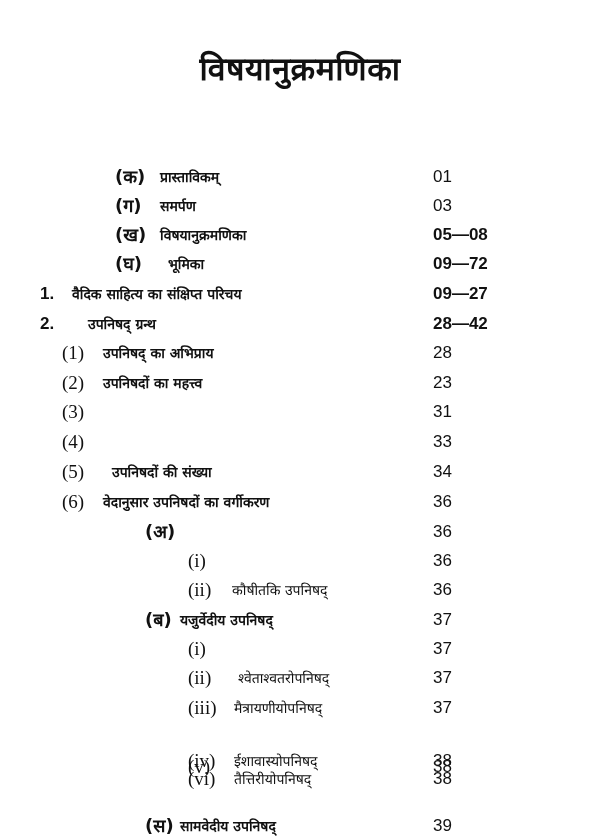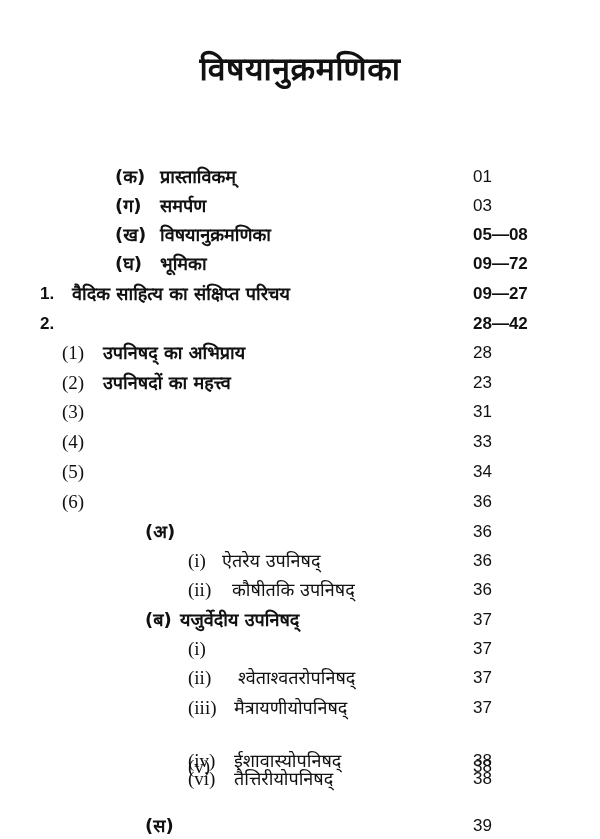--- a/index.html
+++ b/index.html
@@ -10,26 +10,26 @@
     }
     .title {
       position: absolute; left: 0; width: 600px; top: 46px;
       text-align: center; font-size: 32px; font-weight: bold; letter-spacing: 0.5px;
     }
     .toc { position: absolute; left: 0; top: 163px; width: 600px; }
     .row { position: absolute; height: 28px; line-height: 28px; width: 600px; }
     .num {
       position: absolute; white-space: nowrap; font-size: 18px;
     }
-    .label { position: absolute; white-space: nowrap; font-size: 18px; }
+    .label { position: absolute; white-space: nowrap; font-size: 14px; }
     .bold { font-weight: bold; }
     .normal { font-weight: normal; }
     .page {
       position: absolute; left: 433px; white-space: nowrap;
-      font-family: "Liberation Sans", sans-serif; font-size: 17px; margin-left: 40px;
+      font-family: "Liberation Sans", sans-serif; font-size: 17px;
     }
     .page.bold { font-weight: bold; }
     .roman { font-family: "Liberation Serif", serif; font-size: 19px; }
   </style>
 </head>
 <body>
 
 <div class="title">विषयानुक्रमणिका</div>
 
 <div class="toc">
@@ -47,32 +47,33 @@
   </div>
 
   <div class="row" style="top:58px">
     <span class="num bold" style="left:115px">(ख)</span>
     <span class="label bold" style="left:160px">विषयानुक्रमणिका</span>
     <span class="page bold">05—08</span>
   </div>
 
   <div class="row" style="top:87px">
     <span class="num bold" style="left:115px">(घ)</span>
-    <span class="label bold" style="left:160px">भूमिका</span>
+    <span class="label bold" style="left:168px">भूमिका</span>
     <span class="page bold">09—72</span>
   </div>
 
   <div class="row" style="top:117px">
     <span class="num bold" style="left:40px; font-family:'Liberation Sans',sans-serif; font-size:17px">1.</span>
     <span class="label bold" style="left:72px">वैदिक साहित्य का संक्षिप्त परिचय</span>
     <span class="page bold">09—27</span>
   </div>
 
   <div class="row" style="top:147px">
     <span class="num bold" style="left:40px; font-family:'Liberation Sans',sans-serif; font-size:17px">2.</span>
+    <span class="label bold" style="left:88px">उपनिषद् ग्रन्थ</span>
     <span class="page bold">28—42</span>
   </div>
 
   <div class="row" style="top:176px">
     <span class="num roman" style="left:62px">(1)</span>
     <span class="label bold" style="left:103px">उपनिषद् का अभिप्राय</span>
     <span class="page">28</span>
   </div>
 
   <div class="row" style="top:206px">
@@ -86,36 +87,37 @@
     <span class="page">31</span>
   </div>
 
   <div class="row" style="top:265px">
     <span class="num roman" style="left:62px">(4)</span>
     <span class="page">33</span>
   </div>
 
   <div class="row" style="top:295px">
     <span class="num roman" style="left:62px">(5)</span>
+    <span class="label bold" style="left:112px">उपनिषदों की संख्या</span>
     <span class="page">34</span>
   </div>
 
   <div class="row" style="top:325px">
     <span class="num roman" style="left:62px">(6)</span>
+    <span class="label bold" style="left:103px">वेदानुसार उपनिषदों का वर्गीकरण</span>
     <span class="page">36</span>
   </div>
 
   <div class="row" style="top:355px">
     <span class="num bold" style="left:145px">(अ)</span>
     <span class="page">36</span>
   </div>
 
   <div class="row" style="top:384px">
     <span class="num roman" style="left:188px">(i)</span>
-    <span class="label normal" style="left:222px">ऐतरेय उपनिषद्</span>
     <span class="page">36</span>
   </div>
 
   <div class="row" style="top:413px">
     <span class="num roman" style="left:188px">(ii)</span>
     <span class="label normal" style="left:232px">कौषीतकि उपनिषद्</span>
     <span class="page">36</span>
   </div>
 
   <div class="row" style="top:443px">
@@ -153,16 +155,17 @@
   </div>
 
   <div class="row" style="top:602px">
     <span class="num roman" style="left:188px">(vi)</span>
     <span class="label normal" style="left:234px">तैत्तिरीयोपनिषद्</span>
     <span class="page">38</span>
   </div>
 
   <div class="row" style="top:649px">
     <span class="num bold" style="left:145px">(स)</span>
+    <span class="label bold" style="left:180px">सामवेदीय उपनिषद्</span>
     <span class="page">39</span>
   </div>
 
 </div>
 
 </body></html>

